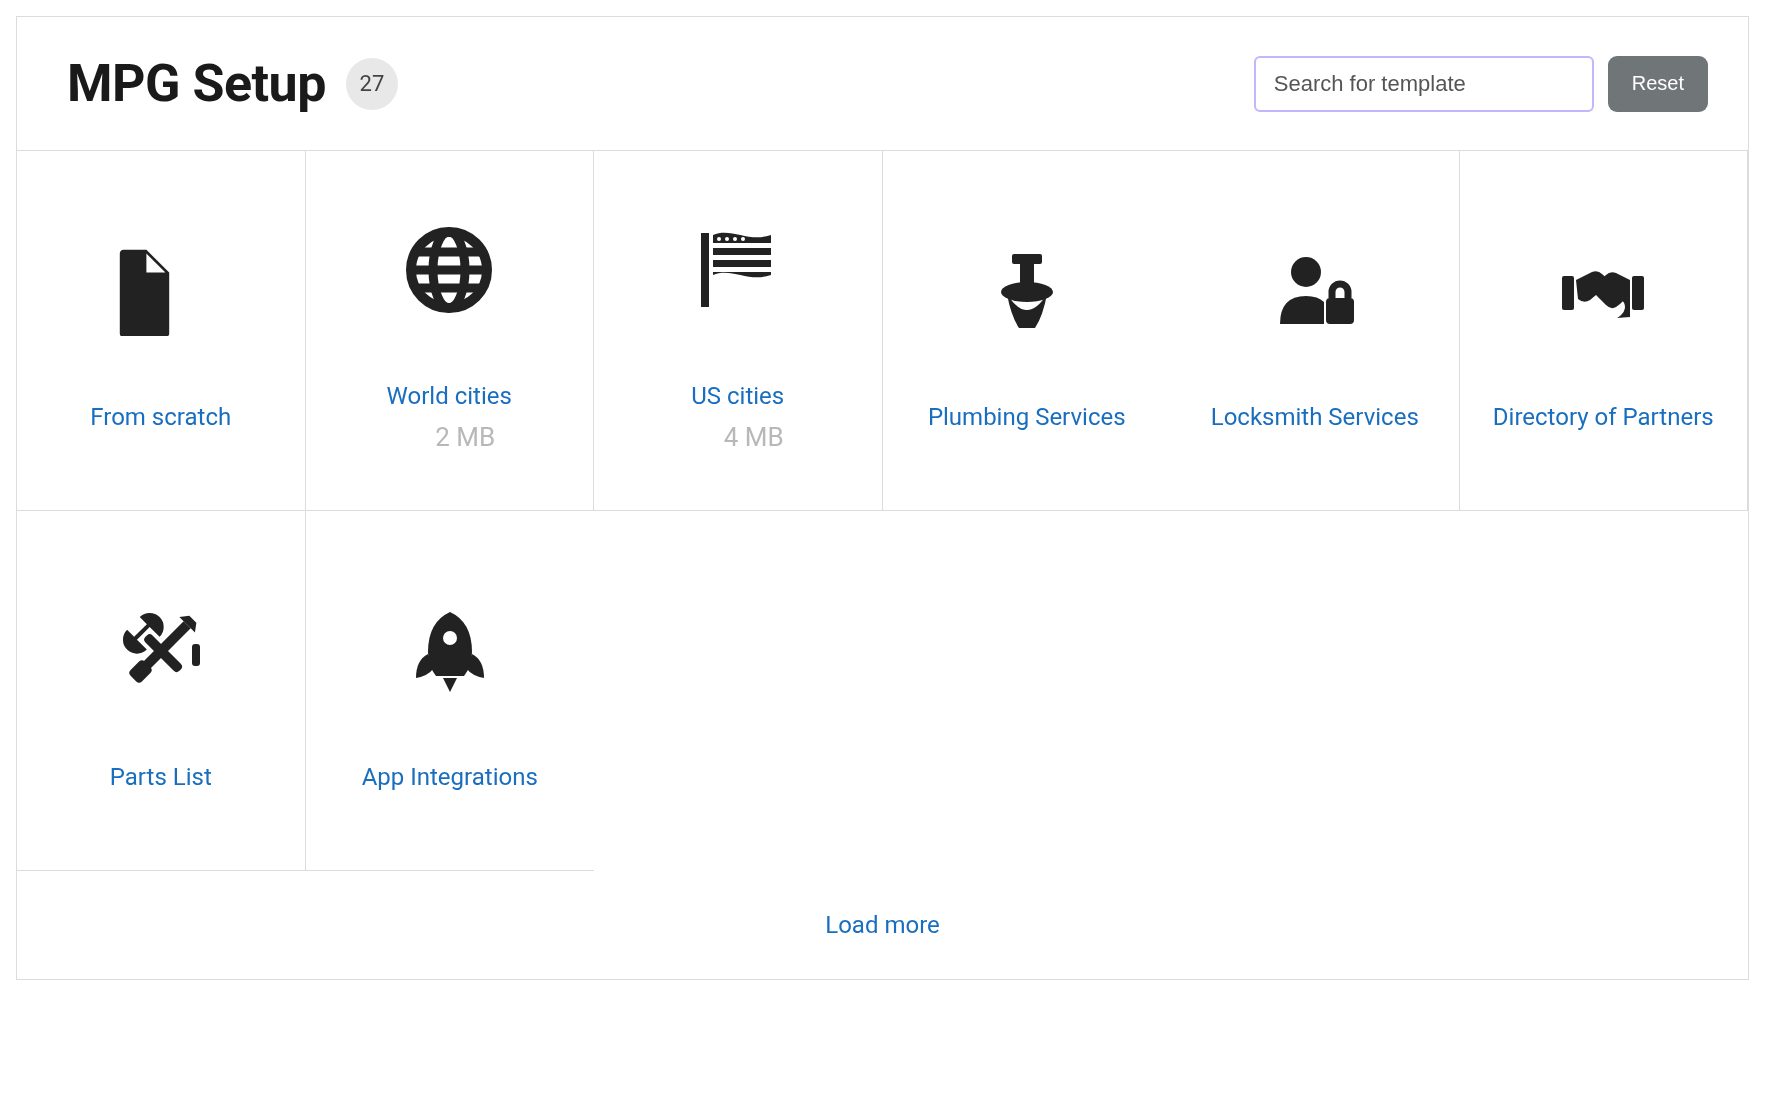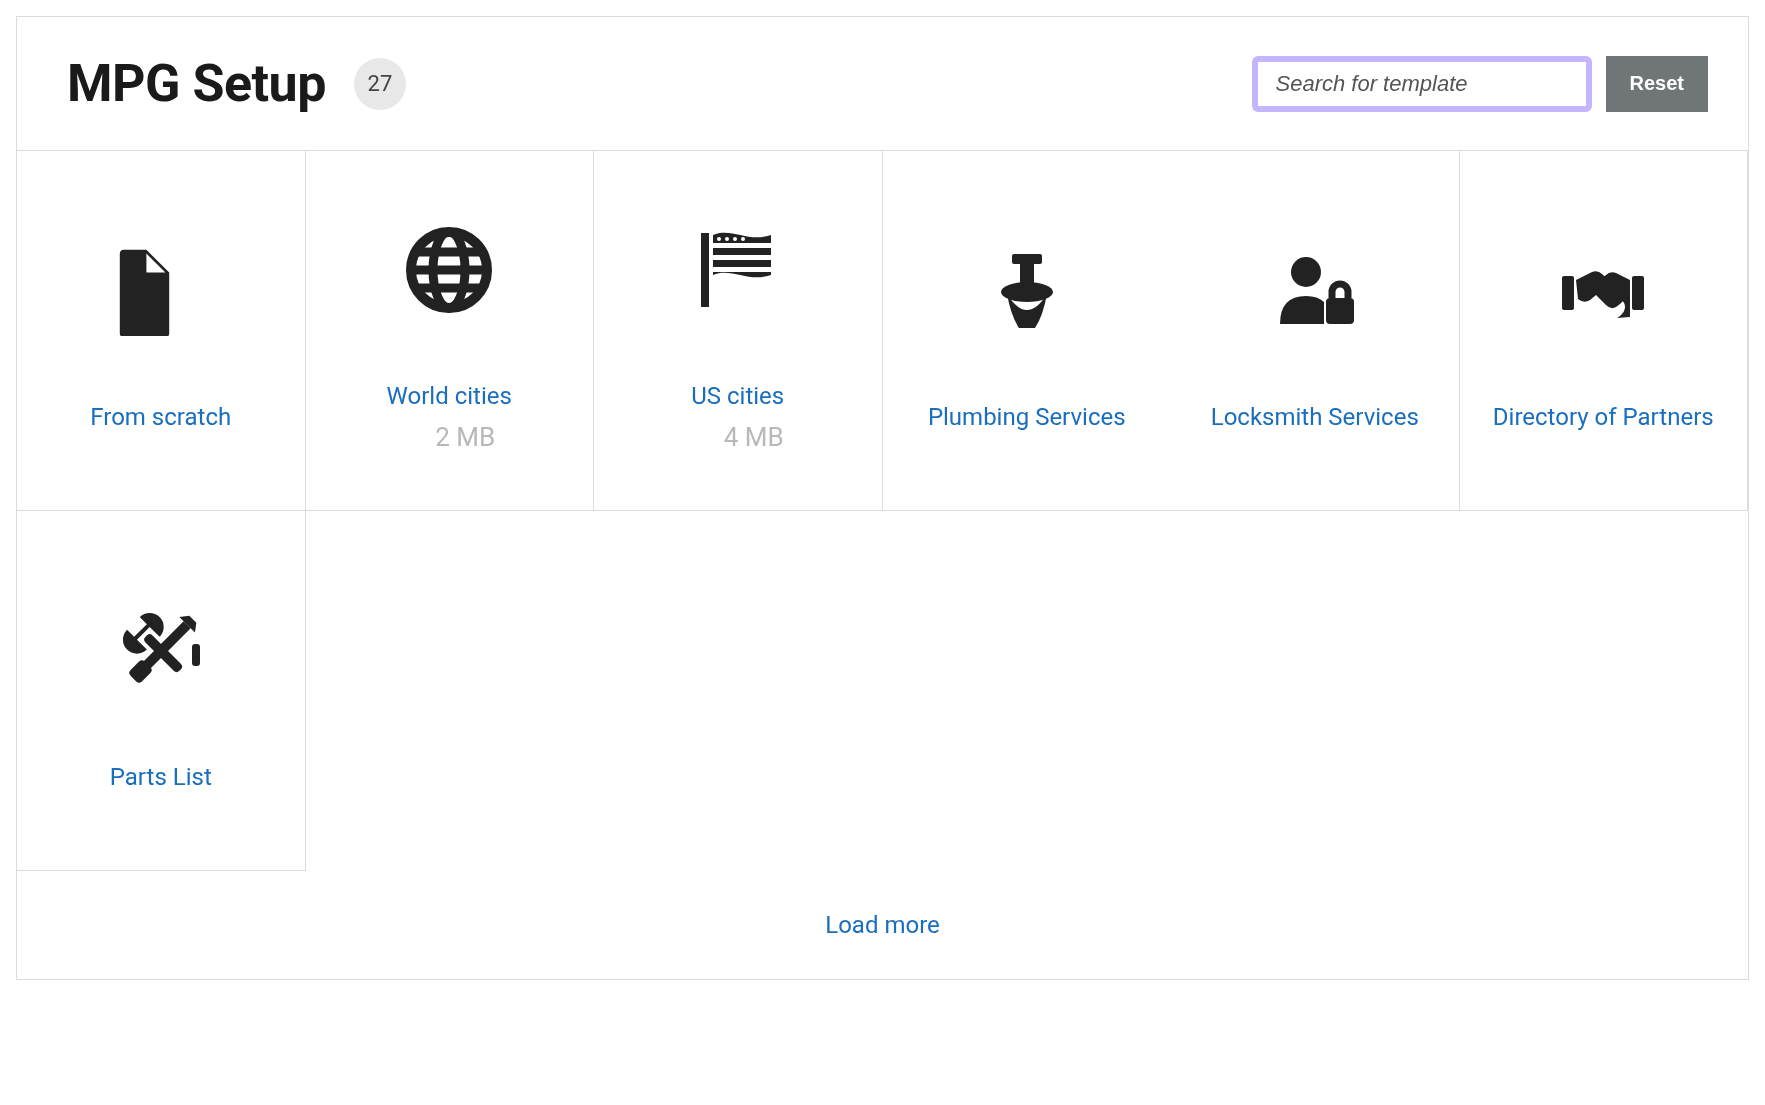--- a/index.html
+++ b/index.html
@@ -16,21 +16,21 @@
   .header {
     display: flex;
     align-items: center;
     justify-content: space-between;
     padding: 36px 40px 36px 50px;
     border-bottom: 1px solid #dcdcdc;
   }
   .header-left {
     display: flex;
     align-items: center;
-    gap: 28px;
+    gap: 20px;
   }
   .title {
     font-size: 52px;
     font-weight: 700;
     color: #1a1a1a;
     letter-spacing: -0.5px;
   }
   .badge {
     width: 52px;
     height: 52px;
@@ -43,39 +43,37 @@
     justify-content: center;
   }
   .header-right {
     display: flex;
     align-items: center;
     gap: 14px;
   }
   .search-input {
     width: 340px;
     height: 56px;
-    border: 6px solid #c4b5fd;
+    border: 2px solid #c4b5fd;
     border-radius: 6px;
     padding: 0 18px;
     font-size: 22px;
     color: #333;
     background: #fff;
-    font-style: italic;
   }
   .search-input::placeholder { color: #555; }
   .reset-btn {
     height: 56px;
     padding: 0 24px;
     background: #707578;
     color: #fff;
     border: none;
-    border-radius: 0;
+    border-radius: 9px;
     font-size: 20px;
     cursor: pointer;
-    font-weight: bold;
   }
   .grid {
     display: grid;
     grid-template-columns: repeat(6, 1fr);
   }
   .card {
     border-right: 1px solid #dcdcdc;
     border-bottom: 1px solid #dcdcdc;
     height: 360px;
     display: flex;
@@ -267,20 +265,29 @@
     <div class="card">
       <div class="icon-wrap">
         <svg viewBox="0 0 90 90">
             <use href="#ico-tools"></use>
           </svg>
       </div>
       <div class="card-title">Parts List</div>
 
     </div>
 
+    <div class="card">
+      <div class="icon-wrap">
+        <svg viewBox="0 0 90 90">
+            <use href="#ico-rocket"></use>
+          </svg>
+      </div>
+      <div class="card-title">App Integrations</div>
+
+    </div>
 
   </div>
 
   <div class="load-more">
     <span class="load-more-link">Load more</span>
   </div>
 
 </div>
 
 </body></html>

